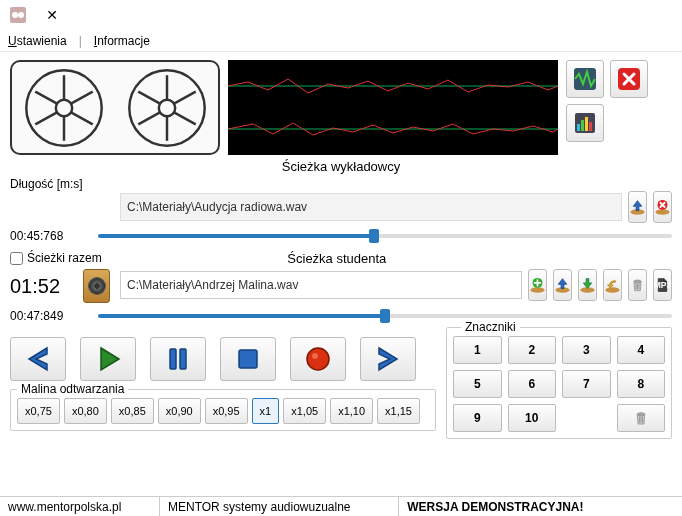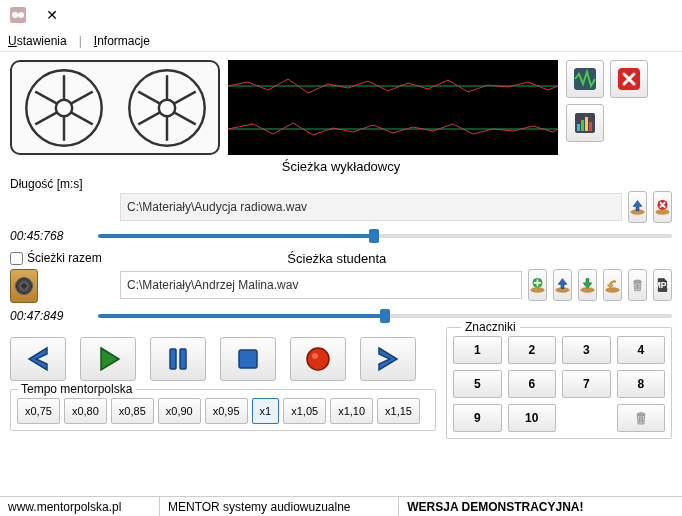--- a/index.html
+++ b/index.html
@@ -27,21 +27,21 @@
 .section-label { text-align: center; font-size: 13px; margin: 4px 0 3px; }
 .trackrow { display: flex; align-items: center; gap: 6px; margin-bottom: 2px; }
 .lenlabel { font-size: 12px; margin-bottom: 2px; }
 .lenval { font-size: 20px; width: 70px; }
 .speaker { width: 28px; height: 34px; background: linear-gradient(#d8a858,#b88030); border: 1px solid #886020; border-radius: 3px; display: flex; align-items: center; justify-content: center; cursor: pointer; }
 .speaker .cone { width: 18px; height: 18px; border-radius: 50%; background: radial-gradient(#333 20%, #666 22%, #333 60%, #555 62%); }
 .pathfield { flex: 1; background: #f3f3f3; border: 1px solid #ddd; height: 28px; padding: 0 6px; display: flex; align-items: center; font-size: 12px; color: #333; }
 .pathfield.white { background: #fff; border: 1px solid #ccc; }
 .smbtn { width: 19px; height: 32px; border: 1px solid #bbb; background: linear-gradient(#fefefe,#e8e8e8); border-radius: 3px; display: flex; align-items: center; justify-content: center; cursor: pointer; }
 .smbtn svg { width: 24px; height: 24px; }
-.timerow { display: flex; align-items: flex-start; gap: 8px; margin: 4px 0; font-style: italic; }
+.timerow { display: flex; align-items: flex-start; gap: 8px; margin: 4px 0; }
 .timecode { font-size: 12px; width: 80px; }
 .slider { flex: 1; height: 14px; position: relative; }
 .slider .track { position: absolute; left: 0; right: 0; top: 5px; height: 4px; background: linear-gradient(to right, #2a7abf var(--p), #ddd var(--p)); border-radius: 2px; }
 .slider .thumb { position: absolute; top: 0; width: 10px; height: 14px; background: #2a7abf; border-radius: 2px; left: var(--p); transform: translateX(-50%); }
 .chkrow { display: flex; align-items: center; gap: 4px; margin: 2px 0; }
 .chkrow input { margin: 0; }
 .transport { display: flex; gap: 14px; margin: 10px 0 8px; }
 .tbtn { width: 56px; height: 44px; background: linear-gradient(#fdfdfd,#e6e6e6); border: 1px solid #bbb; border-radius: 3px; display: flex; align-items: center; justify-content: center; cursor: pointer; }
 .tbtn svg { width: 34px; height: 34px; }
 .tempo { border: 1px solid #ccc; border-radius: 2px; padding: 8px 6px 6px; position: relative; flex: 1; }
@@ -186,20 +186,21 @@
       <input type="checkbox" style="">
       <span>Ścieżki razem</span>
     </div>
     <div class="section-label" style="flex:1;">Ścieżka studenta</div>
     <div style="width:100px;"></div>
   </div>
 
   <div class="mid">
     <div class="midleft">
       <div class="trackrow">
+        <div class="lenval">01:52</div>
         <div class="speaker">
             <div class="cone"></div>
           </div>
       </div>
     </div>
     <div class="midright">
       <div class="trackrow">
         <div class="pathfield white">C:\Materiały\Andrzej Malina.wav</div>
         <div class="smbtn">
             <svg viewBox="0 0 24 24">
@@ -284,21 +285,21 @@
               <circle cx="14" cy="14" r="3" fill="#ff9070" opacity="0.6"></circle>
             </svg>
           </div>
         <div class="tbtn">
             <svg viewBox="0 0 34 34">
               <path d="M8 6 L26 17 L8 28 L8 22 L19 17 L8 12 Z" fill="#2a6ac0" stroke="#14407a" stroke-width="1.5"></path>
             </svg>
           </div>
       </div>
       <div class="tempo">
-        <div class="legend">Tempo mentorpolska</div>
+        <div class="legend">Malina odtwarzania</div>
         <div class="opts" id="tempo-opts">
             <div class="topt">x0,75</div>
             <div class="topt">x0,80</div>
             <div class="topt">x0,85</div>
             <div class="topt">x0,90</div>
             <div class="topt">x0,95</div>
             <div class="topt sel">x1</div>
             <div class="topt">x1,05</div>
             <div class="topt">x1,10</div>
             <div class="topt">x1,15</div>

